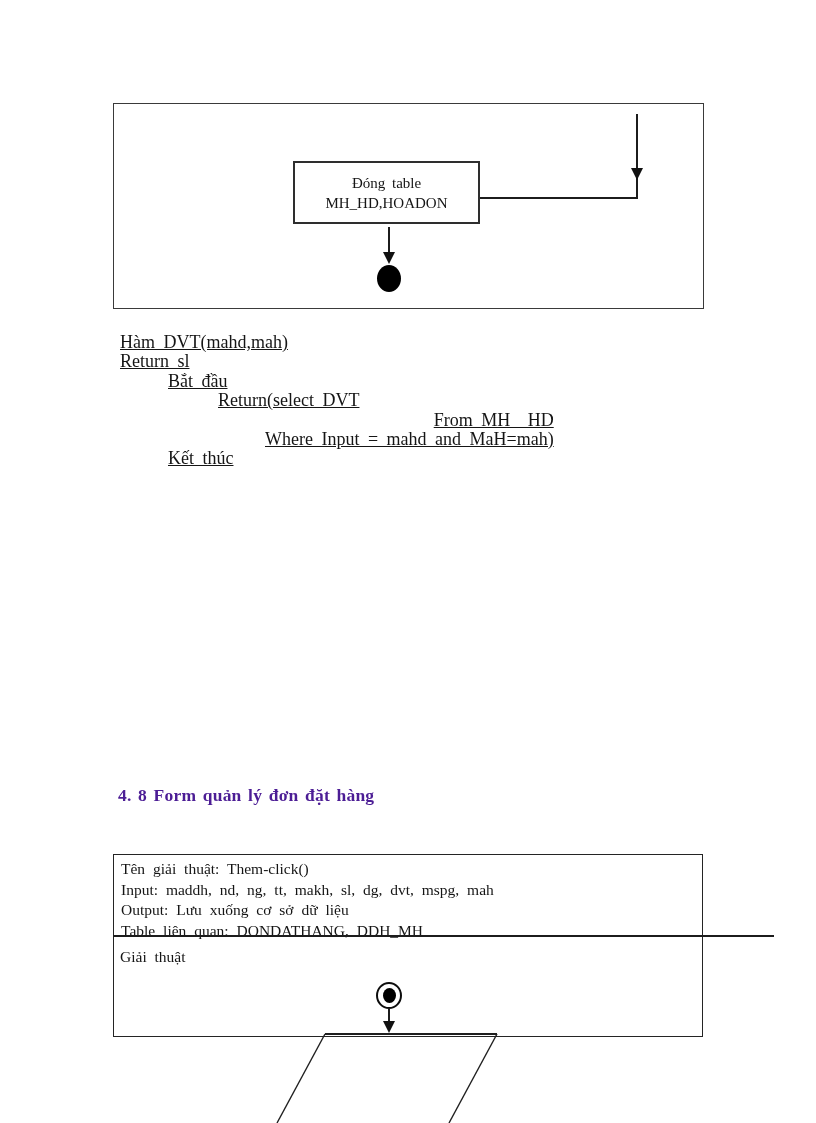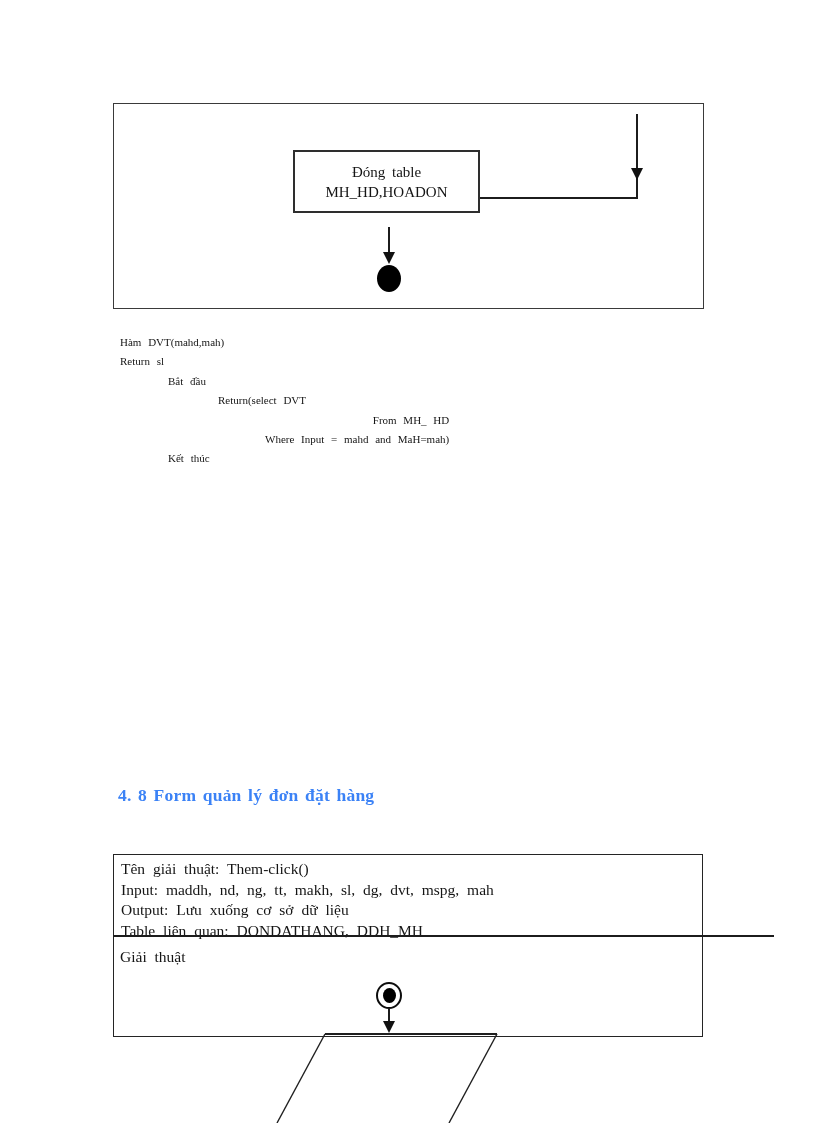--- a/index.html
+++ b/index.html
@@ -17,42 +17,42 @@
     border-left:6px solid transparent;
     border-right:6px solid transparent;
     border-top:12px solid #111111;
   }
   
   .flow-frame {
     position:absolute; left:113px; top:103px; width:591px; height:206px;
     border:1px solid #3a3a3a; background:#ffffff;
   }
   .process-box {
-    position:absolute; left:293px; top:150px; width:187px; height:63px;
+    position:absolute; left:293px; top:161px; width:187px; height:63px;
     border:2px solid #2e2e2e; background:#ffffff;
     display:flex; flex-direction:column; justify-content:center; 
     font-size:15px; line-height:20px; word-spacing:3px; text-align:center;
   }
   .end-node {
     position:absolute; left:377px; top:265px; width:24px; height:27px;
     background:#000000; border-radius:50%;
   }
   
   .code-block {
     position:absolute; left:120px; top:333px;
-    font-size:11px; line-height:19.4px; word-spacing:4px; white-space:nowrap;
+    font-size:18px; line-height:19.4px; word-spacing:4px; white-space:nowrap;text-decoration:underline;
   }
   .code-line.ind1 { padding-left:48px; }
   .code-line.ind2 { padding-left:98px; }
   .code-line.ind3 { padding-left:145px;text-align:right; }
   
   .section-heading {
     position:absolute; left:118px; top:783px;
     font-size:17.5px; font-weight:bold; line-height:24px;
-    word-spacing:2px; letter-spacing:.2px; color:#3b82f6;
+    word-spacing:2px; letter-spacing:.2px; color:#4c1d95;
   }
   
   .spec-table {
     position:absolute; left:113px; top:829px; width:590px; height:183px;
     border:1px solid #242424; background:#ffffff;margin-top:25px;
   }
   .spec-rows {
     position:absolute; left:7px; top:4px; right:4px;
     font-size:15.5px; line-height:20.7px; word-spacing:4px; white-space:nowrap;
   }

